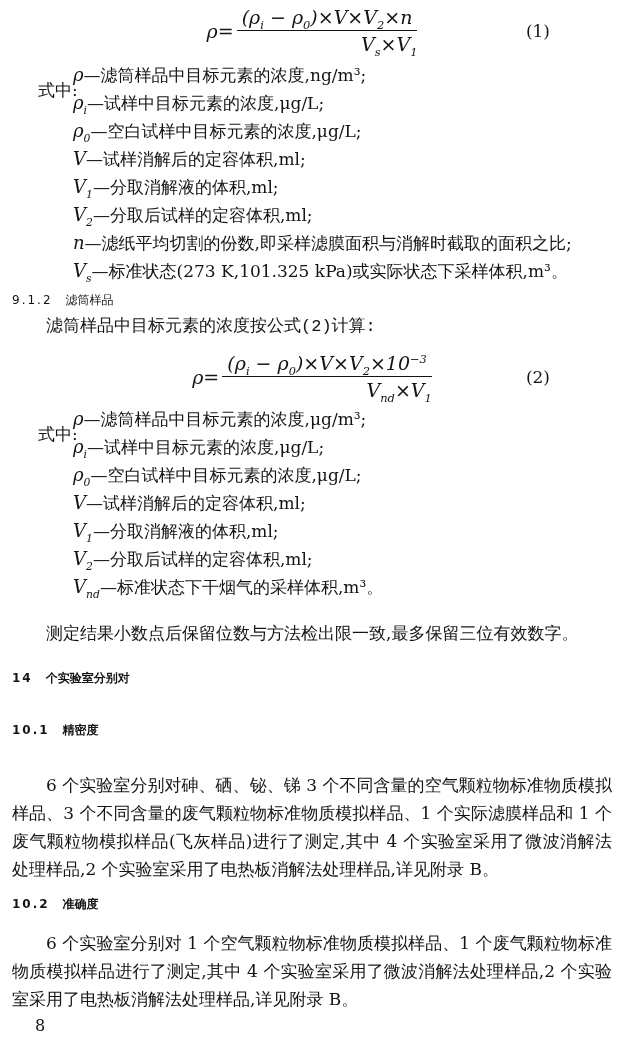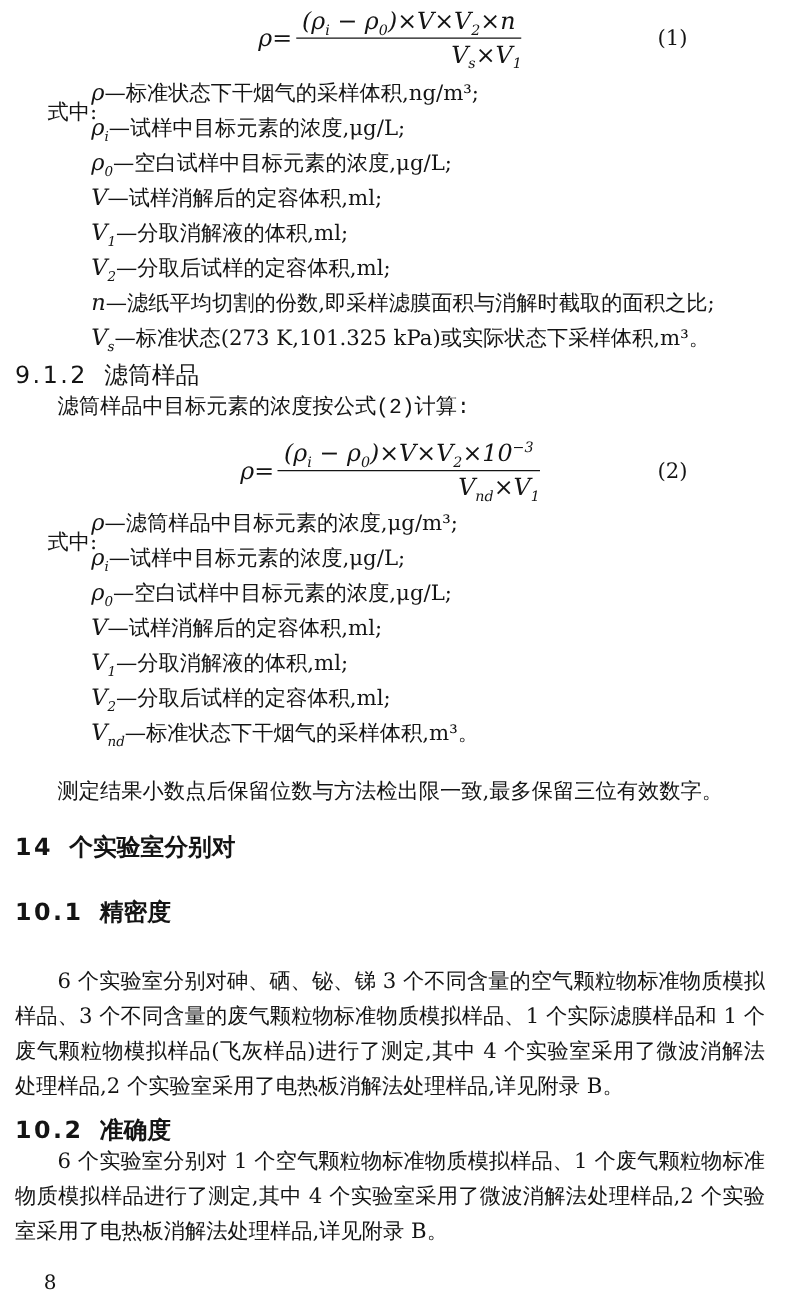--- a/index.html
+++ b/index.html
@@ -20,34 +20,34 @@
   .frac .den{display:block;padding-top:2px;}
   .eqno{position:absolute;right:62px;top:50%;transform:translateY(-50%);font-style:normal;font-size:17px;}
   sub{font-size:0.6em;font-style:italic;line-height:0;}
   sup{font-size:0.6em;line-height:0;}
   
   .where{margin-left:61px;}
   .where-row{position:relative;line-height:27px;}
   .wlabel{position:absolute;left:-35px;top:16px;text-align:right;}
   .sym{font-style:italic;font-size:18px;}
   
-  .heading{font-family:"DejaVu Sans","Liberation Sans",sans-serif;font-size:19px;line-height:22px;margin:0;}
+  .heading{font-family:"DejaVu Sans","Liberation Sans",sans-serif;font-size:12px;line-height:22px;margin:0;}
   .bold{font-weight:bold;}
   .hno{letter-spacing:2px;margin-right:13px;}
   .h912{margin-top:4px;}
   .h92{margin-top:8px;}
   .h10{margin-top:20px;}
   .h101{margin-top:30px;}
   .h102{margin-top:10px;}
   
   .para{margin:0;text-indent:2em;line-height:28px;text-align:justify;}
   .p912{margin-top:2px;line-height:27px;font-family:Liberation Mono, monospace;}
   .p92{margin-top:18px;}
   .p101{margin-top:30px;}
-  .p102{}
+  .p102{margin-top:14px;}
   .pageno{position:absolute;left:35px;top:1016px;font-size:16px;}
 </style>
 </head>
 <body>
 
 <div class="page">
 
   <div class="formula-row f1">
     <span class="fwrap">
       <span class="lhs">ρ=</span>
@@ -55,21 +55,21 @@
         <span class="num">(ρ<sub>i</sub> − ρ<sub>0</sub>)×V×V<sub>2</sub>×n</span>
         <span class="den">V<sub>s</sub>×V<sub>1</sub></span>
       </span>
     </span>
     <span class="eqno">(1)</span>
   </div>
 
   <div class="where">
     <div class="where-row">
       <span class="wlabel">式中:</span>
-      <span class="sym">ρ</span><span class="def">—标准状态下干烟气的采样体积,ng/m³;</span>
+      <span class="sym">ρ</span><span class="def">—滤筒样品中目标元素的浓度,ng/m³;</span>
     </div>
     <div class="where-row">
       <span class="sym">ρ<sub>i</sub></span><span class="def">—试样中目标元素的浓度,μg/L;</span>
     </div>
     <div class="where-row">
       <span class="sym">ρ<sub>0</sub></span><span class="def">—空白试样中目标元素的浓度,μg/L;</span>
     </div>
     <div class="where-row">
       <span class="sym">V</span><span class="def">—试样消解后的定容体积,ml;</span>
     </div>

